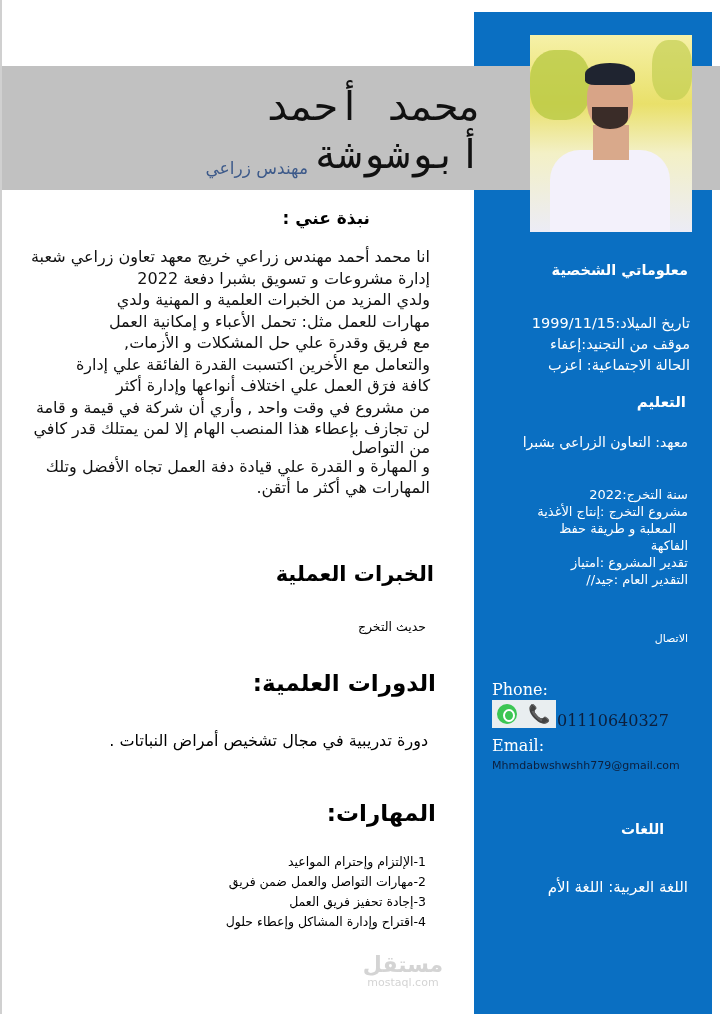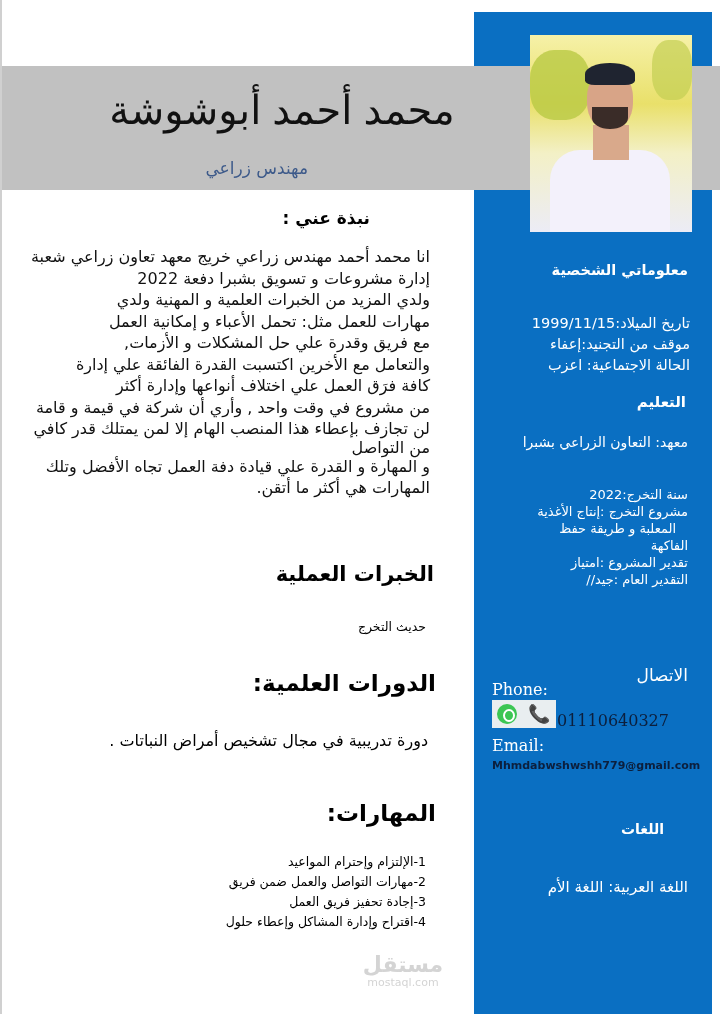--- a/index.html
+++ b/index.html
@@ -2,22 +2,22 @@
 <html><head>
 <meta charset="utf-8">
 <style>
   * { box-sizing: border-box; margin: 0; padding: 0; }
   html, body { width: 720px; height: 1014px; background: #ffffff; overflow: hidden; }
   body { position: relative; font-family: "DejaVu Sans", "Liberation Sans", sans-serif; }
   .page-border { position: absolute; left: 0; top: 0; width: 2px; height: 1014px; background: #d0d0d0; }
   .sidebar { position: absolute; left: 474px; top: 12px; width: 238px; height: 1002px; background: #0a6fc2; }
   .right-edge { position: absolute; left: 712px; top: 0; width: 8px; height: 1014px; background: #ffffff; }
   .gray-band { position: absolute; left: 2px; top: 66px; width: 718px; height: 124px; background: #c1c1c1; }
-  .name { position: absolute; right: 238px; top: 86px; width: 400px; text-align: center; direction: rtl;
-          font-family: Liberation Sans, sans-serif; font-size: 40px; color: #111; line-height: 48px; }
+  .name { position: absolute; right: 238px; top: 86px; width: 400px; text-align: right; direction: rtl;
+          font-family: Liberation Mono, monospace; font-size: 40px; color: #111; line-height: 48px; }
   .title { position: absolute; right: 412px; top: 158px; direction: rtl; font-size: 17px; color: #3d5a8a; }
   .photo { position: absolute; left: 530px; top: 35px; width: 162px; height: 197px; overflow: hidden;
            background: linear-gradient(180deg, #f6f1a8 0%, #e9e06a 35%, #f3f0c6 60%, #ececf6 100%); }
   .photo .tree1 { position: absolute; left: 0; top: 15px; width: 60px; height: 70px; border-radius: 40%; background: #b9c944; opacity: .8; }
   .photo .tree2 { position: absolute; right: 0; top: 5px; width: 40px; height: 60px; border-radius: 40%; background: #c3cf52; opacity: .7; }
   .photo .shirt { position: absolute; left: 20px; top: 115px; width: 120px; height: 90px; border-radius: 30px 30px 0 0; background: #f3f1fb; }
   .photo .neck { position: absolute; left: 63px; top: 90px; width: 36px; height: 35px; background: #d9a98b; }
   .photo .head { position: absolute; left: 57px; top: 35px; width: 46px; height: 60px; border-radius: 45%; background: #d8a487; }
   .photo .hair { position: absolute; left: 55px; top: 28px; width: 50px; height: 22px; border-radius: 50% 50% 20% 20%; background: #1f2430; }
   .photo .beard { position: absolute; left: 62px; top: 72px; width: 36px; height: 22px; border-radius: 0 0 50% 50%; background: #3a2c28; }
@@ -36,29 +36,29 @@
 
   .side { position: absolute; direction: rtl; color: #ffffff; }
   .s-h1 { right: 32px; top: 262px; font-size: 14.5px; font-weight: bold; }
   .s-info { right: 30px; top: 313px; font-size: 14.5px; line-height: 21px; }
   .s-info div { white-space: nowrap; }
   .s-edu { right: 34px; top: 393px; font-size: 15px; font-weight: bold; }
   .s-inst { right: 32px; top: 434px; font-size: 14px; }
   .s-edu-details { right: 32px; top: 486px; font-size: 13px; line-height: 17px; }
   .s-edu-details div { white-space: nowrap; }
   .s-edu-details .indent { padding-right: 12px; }
-  .s-contact { right: 32px; top: 632px; font-size: 17px; margin-top: 33px; }
+  .s-contact { right: 32px; top: 632px; font-size: 11px; }
   .phone-label { position: absolute; left: 492px; top: 680px; font-family: "DejaVu Serif", serif; font-size: 16px; color: #ffffff; }
   .icon-box { position: absolute; left: 492px; top: 700px; width: 64px; height: 28px; background: #e9eef0; display: flex; align-items: center; justify-content: space-around; }
   .wa-icon { width: 20px; height: 20px; border-radius: 50%; background: #3cc654; position: relative; }
   .wa-icon::after { content: ""; position: absolute; left: 6px; top: 5px; width: 8px; height: 9px; border: 2px solid #ffffff; border-radius: 50%; }
   .phone-icon { font-size: 18px; color: #1c2a3a; line-height: 20px; }
   .phone-number { position: absolute; left: 557px; top: 711px; font-family: "DejaVu Serif", serif; font-size: 16px; color: #0c1f3d; }
   .email-label { position: absolute; left: 492px; top: 736px; font-family: "DejaVu Serif", serif; font-size: 16px; color: #ffffff; }
-  .email-value { position: absolute; left: 492px; top: 759px; font-family: "DejaVu Sans", sans-serif; font-size: 11px; font-weight: bold; color: #0c1f3d; white-space: nowrap; }
+  .email-value { position: absolute; left: 492px; top: 759px; font-family: "DejaVu Sans", sans-serif; font-size: 11px; font-weight: normal; color: #0c1f3d; white-space: nowrap; }
   .s-lang { right: 56px; top: 821px; font-size: 14px; font-weight: bold; }
   .s-lang-item { right: 32px; top: 878px; font-size: 15px; }
 
   .watermark { position: absolute; left: 316px; top: 953px; width: 92px; text-align: center; color: #d4d4d4; margin-left: 41px; }
   .watermark .wm-ar { font-size: 22px; font-weight: bold; line-height: 24px; direction: rtl; }
   .watermark .wm-en { font-size: 11px; line-height: 12px; }
 </style>
 </head>
 <body>
 

